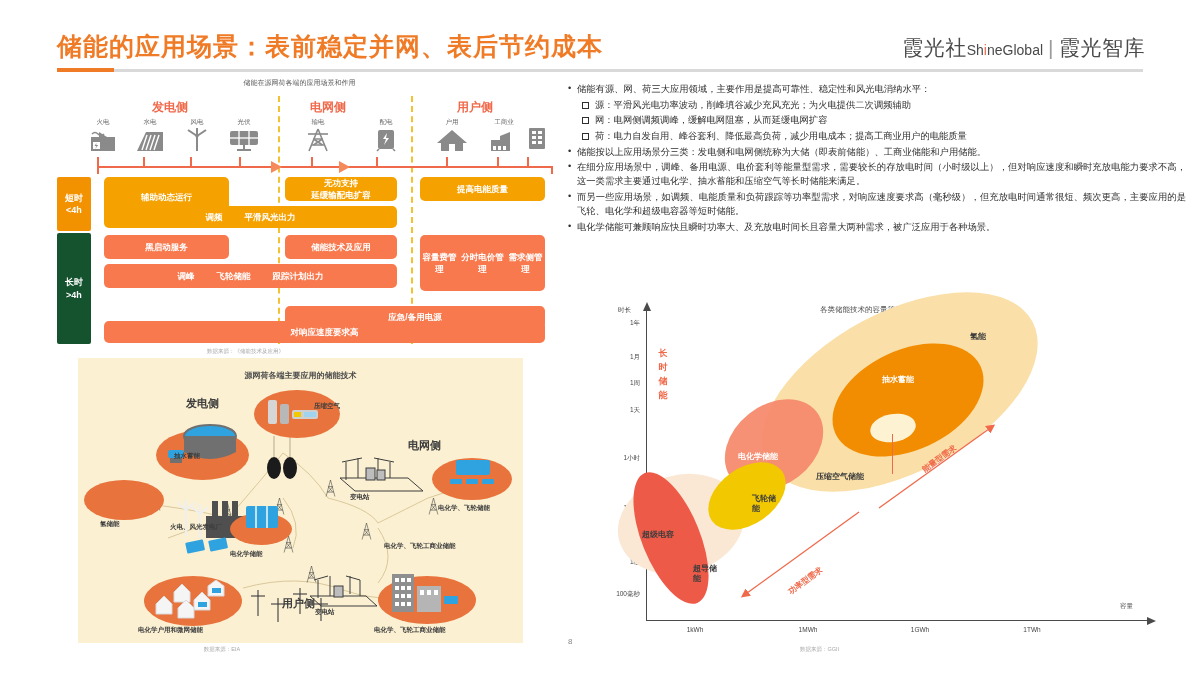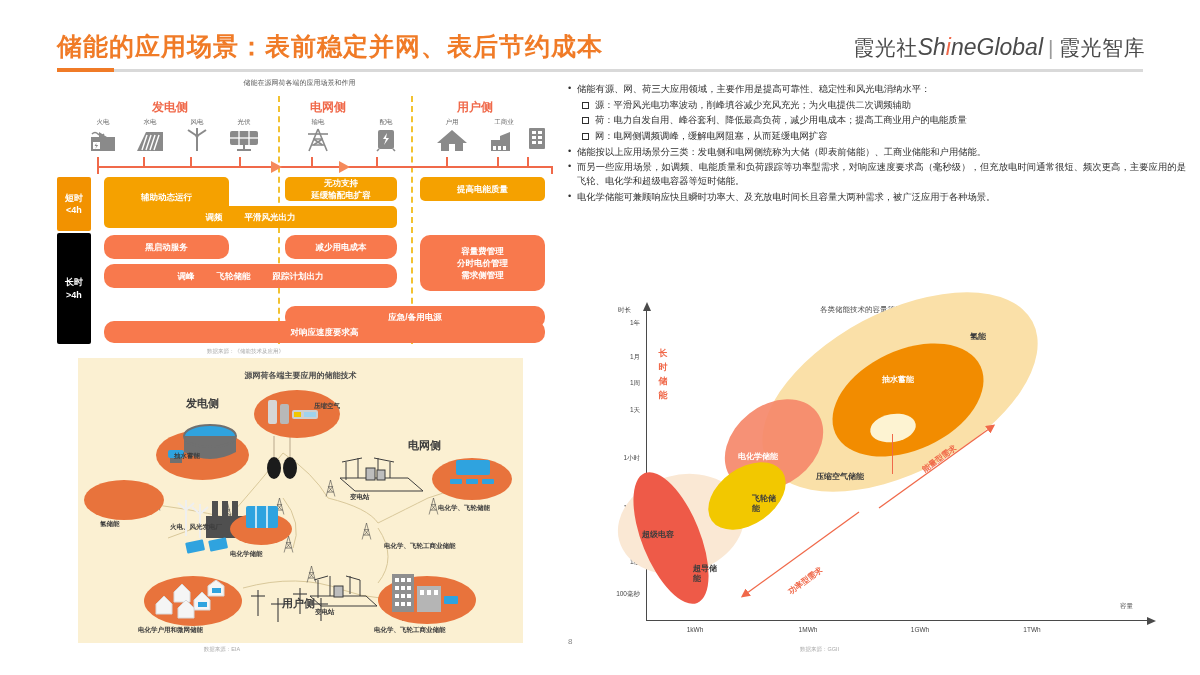--- a/index.html
+++ b/index.html
@@ -19,21 +19,21 @@
     background:#d9d9d9;
   }
   .title-rule-accent{
     position:absolute;left:57px;top:68px;width:57px;height:4px;
     background:#F07B27;
   }
   .brand{
     position:absolute;right:55px;top:34px;
     font-size:21px;color:#4a4a4a;white-space:nowrap;letter-spacing:0.5px;
   }
-  .brand .en{font-size:23px;letter-spacing:0;font-style:italic;}
+  .brand .en{font-size:14px;letter-spacing:0;}
   .brand .dot-i{color:#F0694A;}
   .brand .sep{color:#9a9a9a;margin:0 5px;font-weight:300;}
 
   
   .src{
     font-size:5.5px;color:#a9a9a9;text-align:center;white-space:nowrap;
     position:absolute;
   }
   .panel{position:absolute;}
 
@@ -59,28 +59,28 @@
     position:absolute;width:0;height:0;
     border-top:6px solid transparent;border-bottom:6px solid transparent;
     border-left:11px solid #F58A5B;
   }
   .dur-tag{
     position:absolute;border-radius:2px;color:#fff;font-size:9px;
     font-weight:bold;display:flex;flex-direction:column;align-items:center;
     justify-content:center;line-height:1.35;text-align:center;
   }
   .dur-short{background:#F29200;}
-  .dur-long{background:#000000;}
+  .dur-long{background:#14532d;}
   .bar{
     position:absolute;border-radius:5px;color:#fff;display:flex;
     align-items:center;justify-content:center;text-align:center;
     font-size:8.5px;line-height:1.45;font-weight:bold;
   }
   .bar.amber{background:#F5A100;}
-  .bar.coral{background:#F8794D;border-radius:10px;}
+  .bar.coral{background:#F8794D;}
   .bar .seg{display:inline-block;}
   .bar .seg + .seg{margin-left:22px;}
 
   
   #fig-map{left:78px;top:358px;width:445px;height:285px;background:#FBF0D2;}
   #fig-map .cap{
     position:absolute;left:0;top:12px;width:445px;text-align:center;
     font-size:8px;color:#4d4d4d;font-weight:bold;
   }
   .map-sector{
@@ -294,22 +294,22 @@
     <span>延缓输配电扩容</span>
   </div>
   <div class="bar amber" style="left:363px;top:99px;width:125px;height:24px;">提高电能质量</div>
 
   <div class="bar amber" style="left:47px;top:128px;width:293px;height:22px;">
     <span class="seg">调频</span>
     <span class="seg">平滑风光出力</span>
   </div>
 
   <div class="bar coral" style="left:47px;top:157px;width:125px;height:24px;">黑启动服务</div>
-  <div class="bar coral" style="left:228px;top:157px;width:112px;height:24px;">减少用电成本</div>
-  <div class="bar coral" style="left:363px;top:157px;width:125px;height:56px;flex-direction:column;">
+  <div class="bar coral" style="left:228px;top:157px;width:112px;height:24px;">储能技术及应用</div>
+  <div class="bar coral" style="left:363px;top:157px;width:125px;height:56px;">
     <span>容量费管理</span>
     <span>分时电价管理</span>
     <span>需求侧管理</span>
   </div>
 
   <div class="bar coral" style="left:47px;top:186px;width:293px;height:24px;">
     <span class="seg">调峰</span>
     <span class="seg">飞轮储能</span>
     <span class="seg">跟踪计划出力</span>
   </div>
@@ -317,23 +317,24 @@
   <div class="bar coral" style="left:228px;top:216px;width:260px;height:22px;margin-top:12px;">应急/备用电源</div>
   <div class="bar coral" style="left:47px;top:243px;width:441px;height:22px;">对响应速度要求高</div>
 
   <div class="src" style="left:150px;top:270px;">数据来源：《储能技术及应用》</div>
 </div>
 
 <div class="panel" id="bullets">
   <ul>
     <li class="lv1">储能有源、网、荷三大应用领域，主要作用是提高可靠性、稳定性和风光电消纳水平：</li>
     <li class="lv2">源：平滑风光电功率波动，削峰填谷减少充风充光；为火电提供二次调频辅助</li>
+    <li class="lv2">网：电网侧调频调峰，缓解电网阻塞，从而延缓电网扩容</li>
     <li class="lv2">荷：电力自发自用、峰谷套利、降低最高负荷，减少用电成本；提高工商业用户的电能质量</li>
-    <li class="lv2">网：电网侧调频调峰，缓解电网阻塞，从而延缓电网扩容</li>
     <li class="lv1">储能按以上应用场景分三类：发电侧和电网侧统称为大储（即表前储能）、工商业储能和户用储能。</li>
+    <li class="lv1">在细分应用场景中，调峰、备用电源、电价套利等能量型需求，需要较长的存放电时间（小时级以上），但对响应速度和瞬时充放电能力要求不高，这一类需求主要通过电化学、抽水蓄能和压缩空气等长时储能来满足。</li>
     <li class="lv1">而另一些应用场景，如调频、电能质量和负荷跟踪等功率型需求，对响应速度要求高（毫秒级），但充放电时间通常很短、频次更高，主要应用的是飞轮、电化学和超级电容器等短时储能。</li>
     <li class="lv1">电化学储能可兼顾响应快且瞬时功率大、及充放电时间长且容量大两种需求，被广泛应用于各种场景。</li>
   </ul>
 </div>
 
 <div class="panel" id="fig-map">
   <div class="cap">源网荷各端主要应用的储能技术</div>
 
   <svg width="445" height="285" style="position:absolute;left:0;top:0;">
     <g stroke="#D9C89A" stroke-width="1" fill="none">

